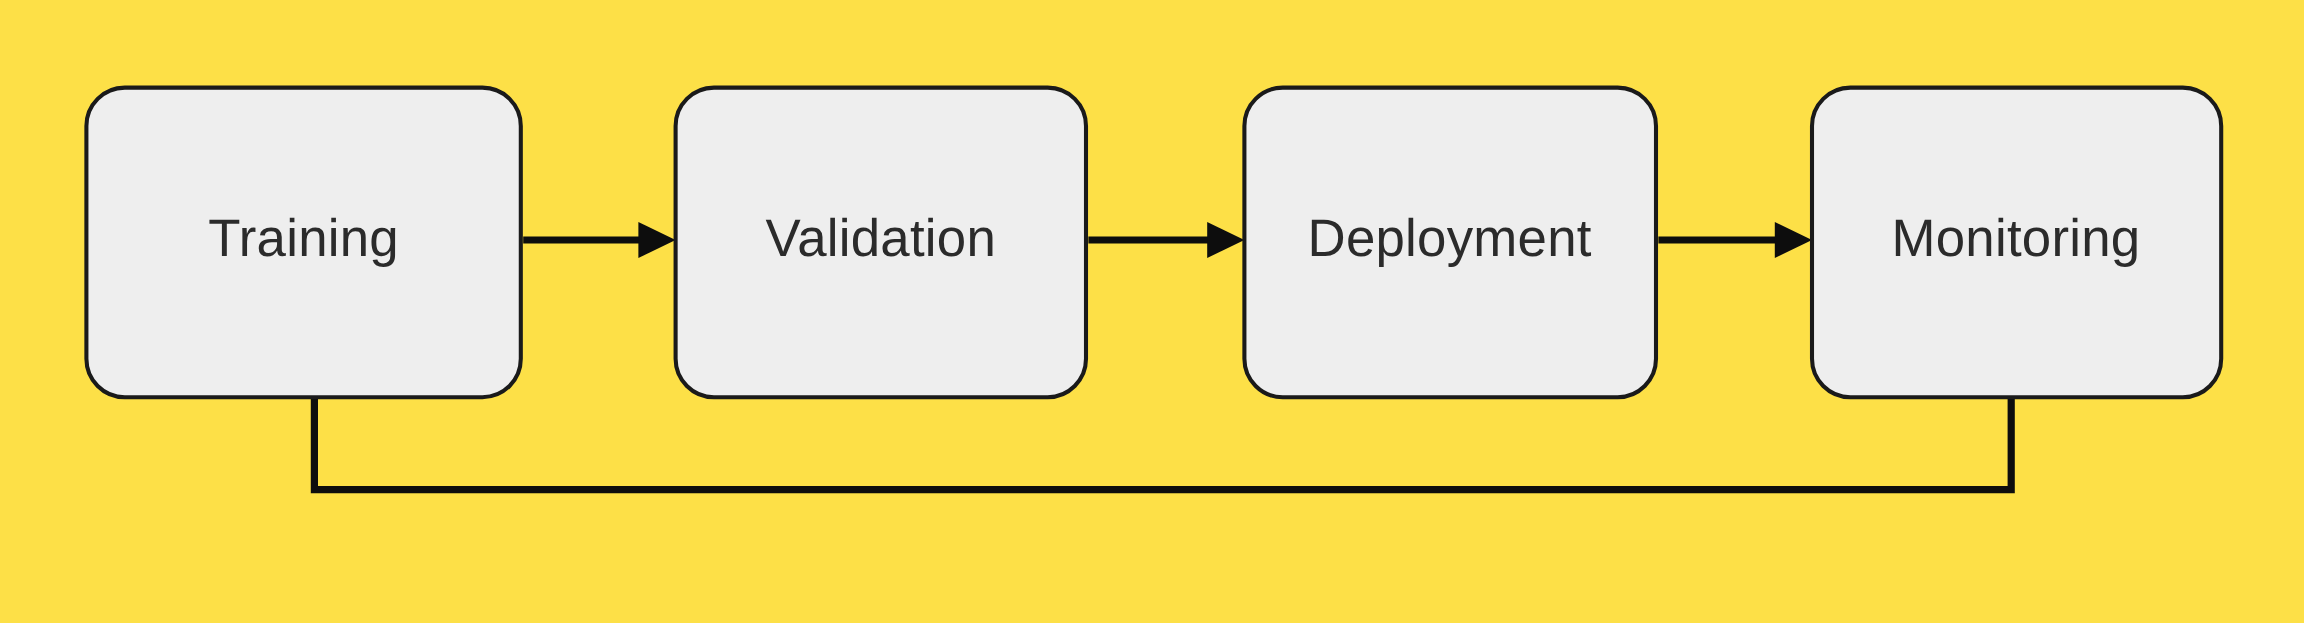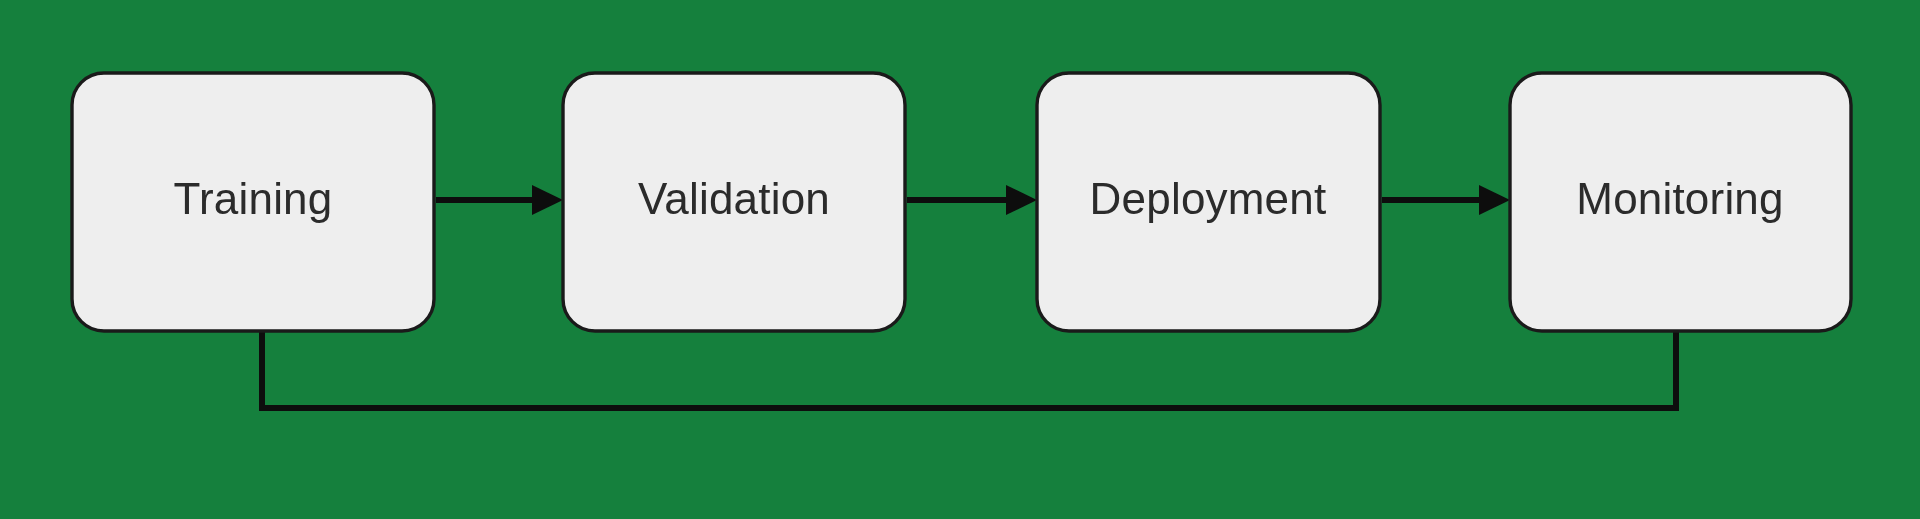--- a/index.html
+++ b/index.html
@@ -49,21 +49,21 @@
     stroke-linejoin: miter;
   }
   .edge-head {
     fill: #0d0d0d;
     stroke: none;
   }
 </style>
 </head>
 <body>
 
-<div id="diagram-root" style="background: #15803d;">
+<div id="diagram-root" style="background: #fde047;">
 
   <svg id="flow-svg" viewBox="0 0 1920 519" xmlns="http://www.w3.org/2000/svg">
 
     <g>
 
       <g>
         <path class="edge-line" d="M 436 200 L 540 200" stroke="#0d0d0d" stroke-width="6" fill="none"></path>
         <path class="edge-head" d="M 563 200 L 532 185 L 532 215 Z" fill="#0d0d0d"></path>
       </g>
 

